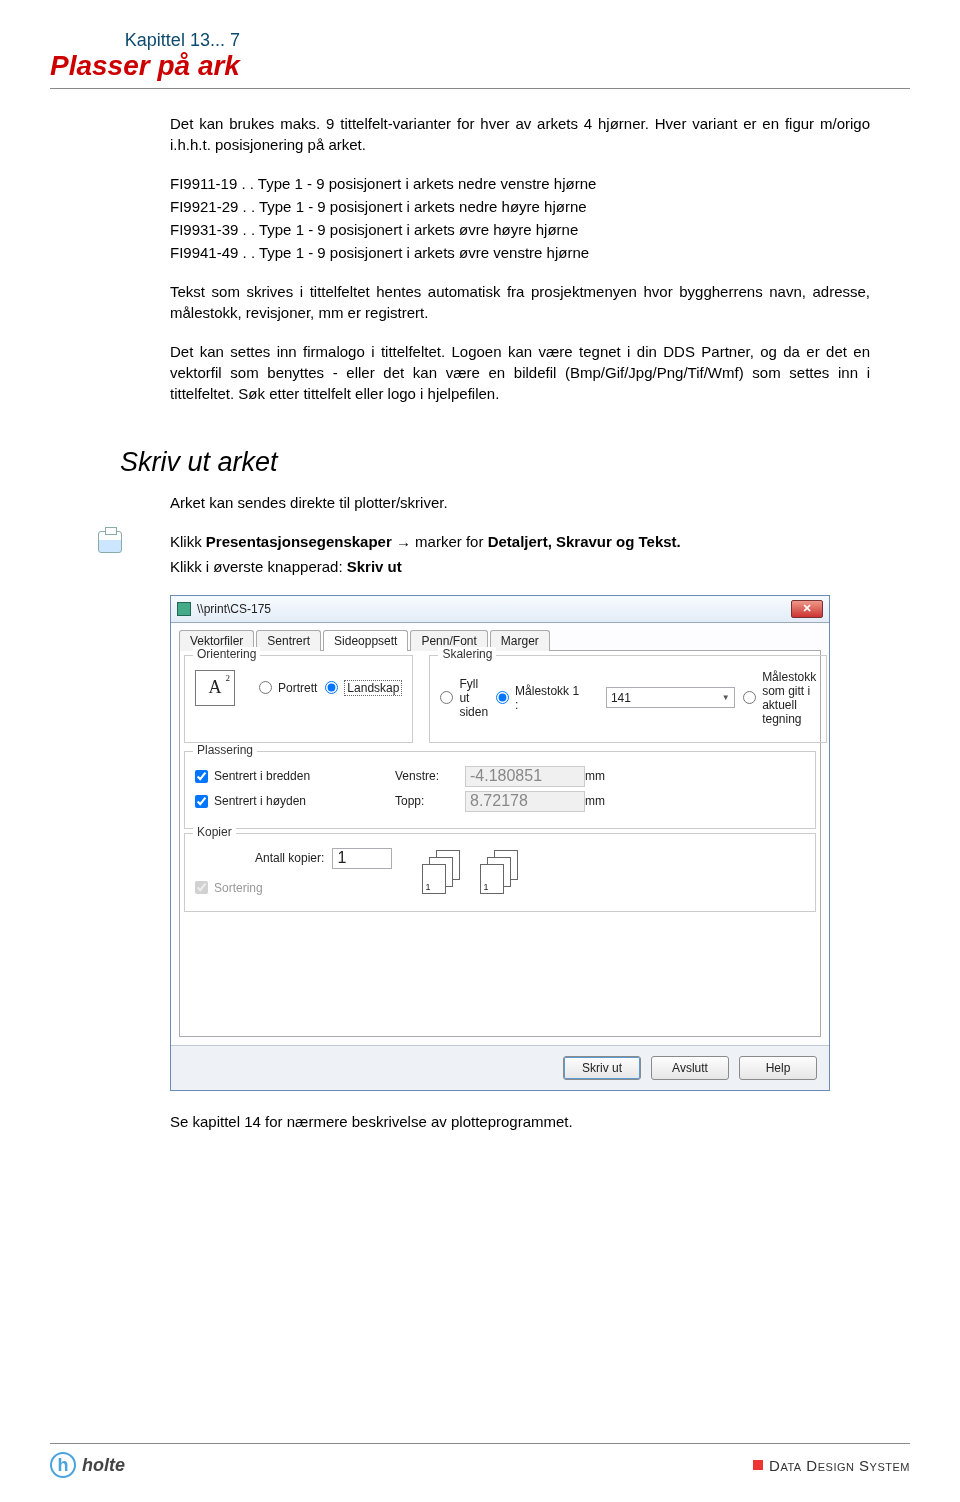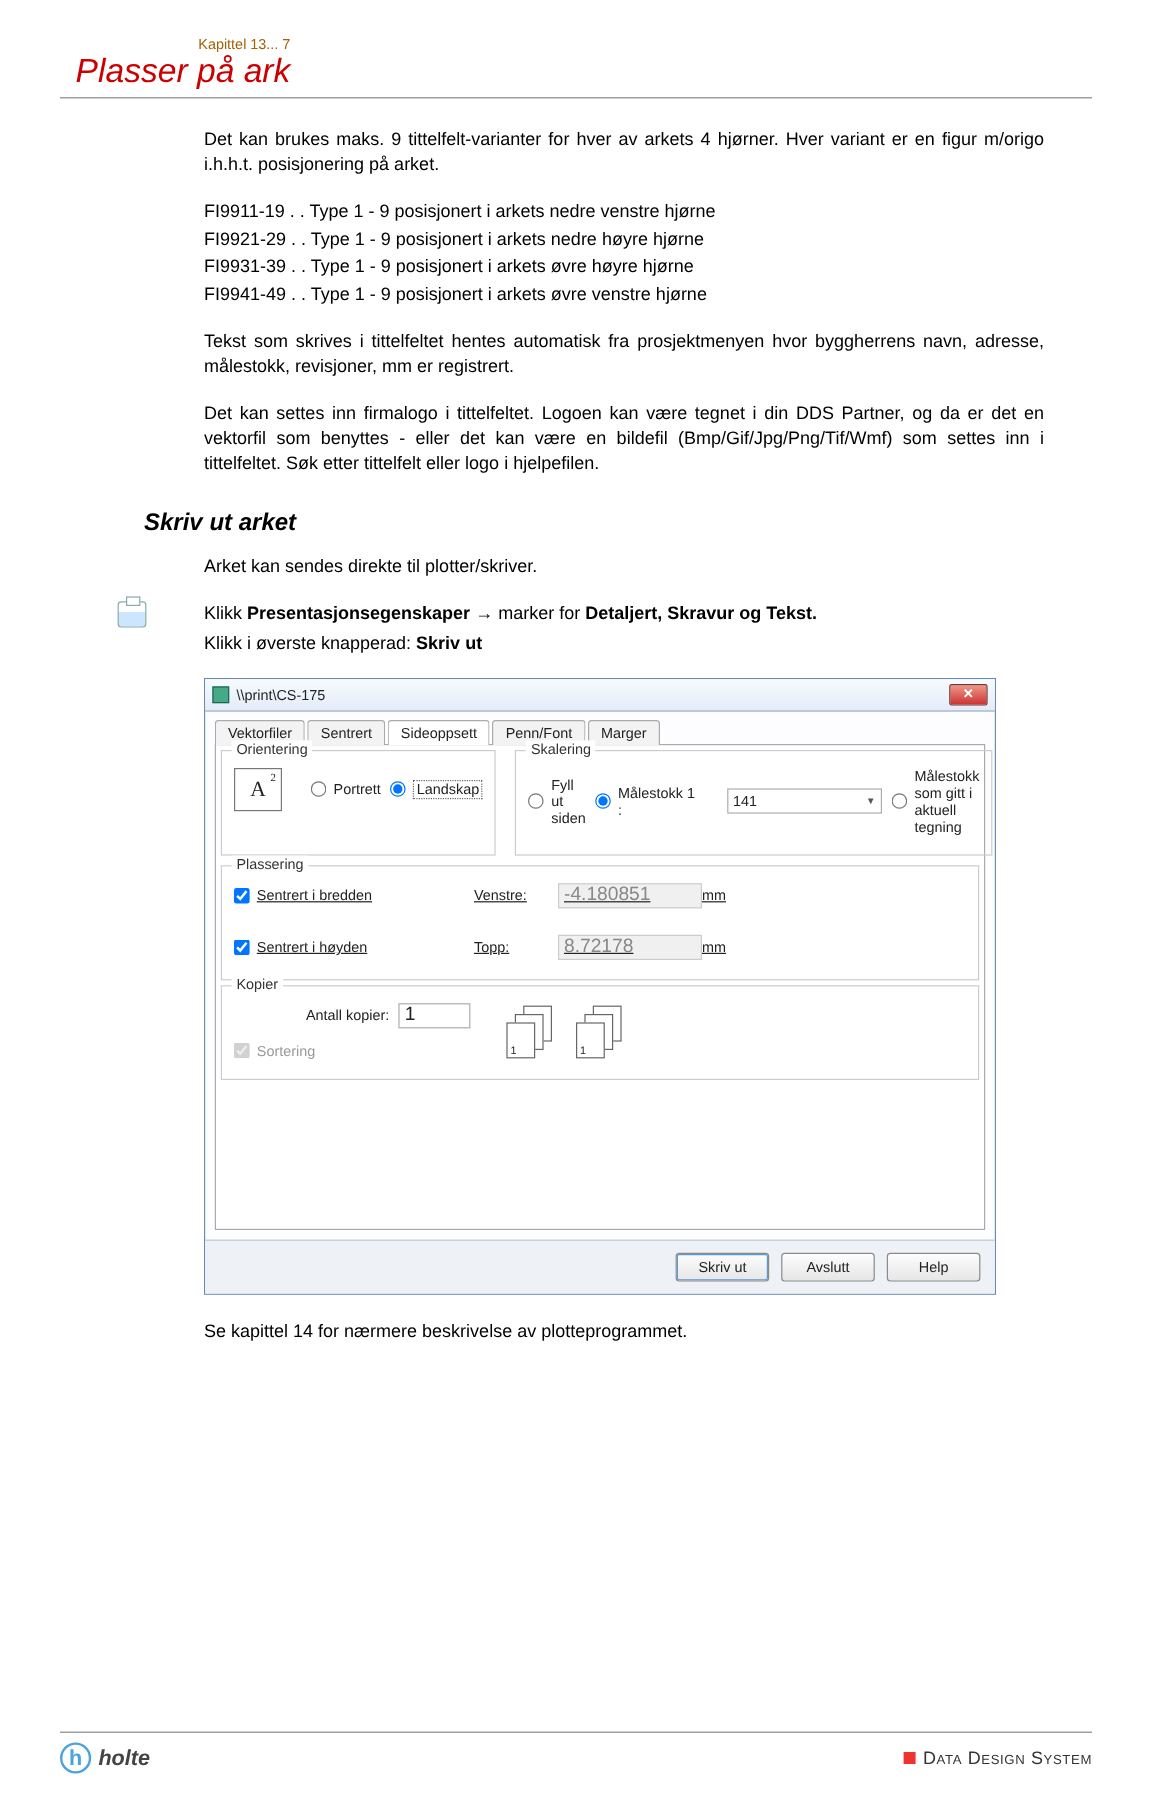--- a/index.html
+++ b/index.html
@@ -15,40 +15,40 @@
   .page { padding: 30px 50px 0 50px; }
   .header {
     display: flex;
     justify-content: space-between;
     align-items: flex-start;
   }
   .header-left { text-align: left; }
   .header-right { text-align: right; }
   .hdr-date { color: #c00; font-size: 13px; }
   .hdr-sub { color: #c00; font-size: 13px; margin-top: 4px; }
-  .hdr-chapter { color: #a16207; font-size: 12px; }
-  .hdr-title { color: #c00; font-size: 28px; font-style: italic; font-weight: 400; line-height: 1.1; margin-left: 13px; }
+  .hdr-chapter { color: #0c4a6e; font-size: 18px; }
+  .hdr-title { color: #c00; font-size: 28px; font-style: italic; font-weight: 700; line-height: 1.1; }
   .rule { border: none; border-top: 1px solid #888; margin: 6px 0 24px 0; }
 
   .body-block {
     margin-left: 120px;
     margin-right: 40px;
     font-size: 15px;
     line-height: 1.4;
     text-align: justify;
   }
   .body-block p { margin-bottom: 18px; }
   .codes { margin-bottom: 18px; }
   .codes div { margin-bottom: 2px; }
 
   .section-title {
     font-style: italic;
-    font-weight: 700;
-    font-size: 20px;
-    margin: 28px 0 14px 70px;
+    font-weight: 400;
+    font-size: 27px;
+    margin: 43px 0 14px 70px;
   }
 
   .printer-icon {
     width: 24px; height: 22px;
     display: inline-block;
     background: linear-gradient(#fff 0 40%, #cde6ff 40% 100%);
     border: 1px solid #8aa;
     border-radius: 3px;
     position: absolute;
     left: 48px;
@@ -169,23 +169,22 @@
     padding: 0 4px;
     background: #fff;
     font-size: 16px;
   }
   .txtbox.disabled { background: #f0f0f0; color: #888; border-color: #ccc; }
   .two-col { display: flex; gap: 8px; }
   .two-col > .group { flex: 1; }
   .placer-grid {
     display: grid;
     grid-template-columns: 200px 70px 120px 30px;
-    row-gap: 22px;
+    row-gap: 4px;
     align-items: center;
-    text-decoration: underline;
   }
   .copies-row { display: flex; align-items: center; gap: 30px; }
   .collate-illust { display: flex; gap: 16px; }
   .stack {
     width: 42px; height: 42px; position: relative;
   }
   .sheet {
     position: absolute; width: 24px; height: 30px;
     background: #fff; border: 1px solid #666;
     display: flex; align-items: flex-end; justify-content: flex-start;

